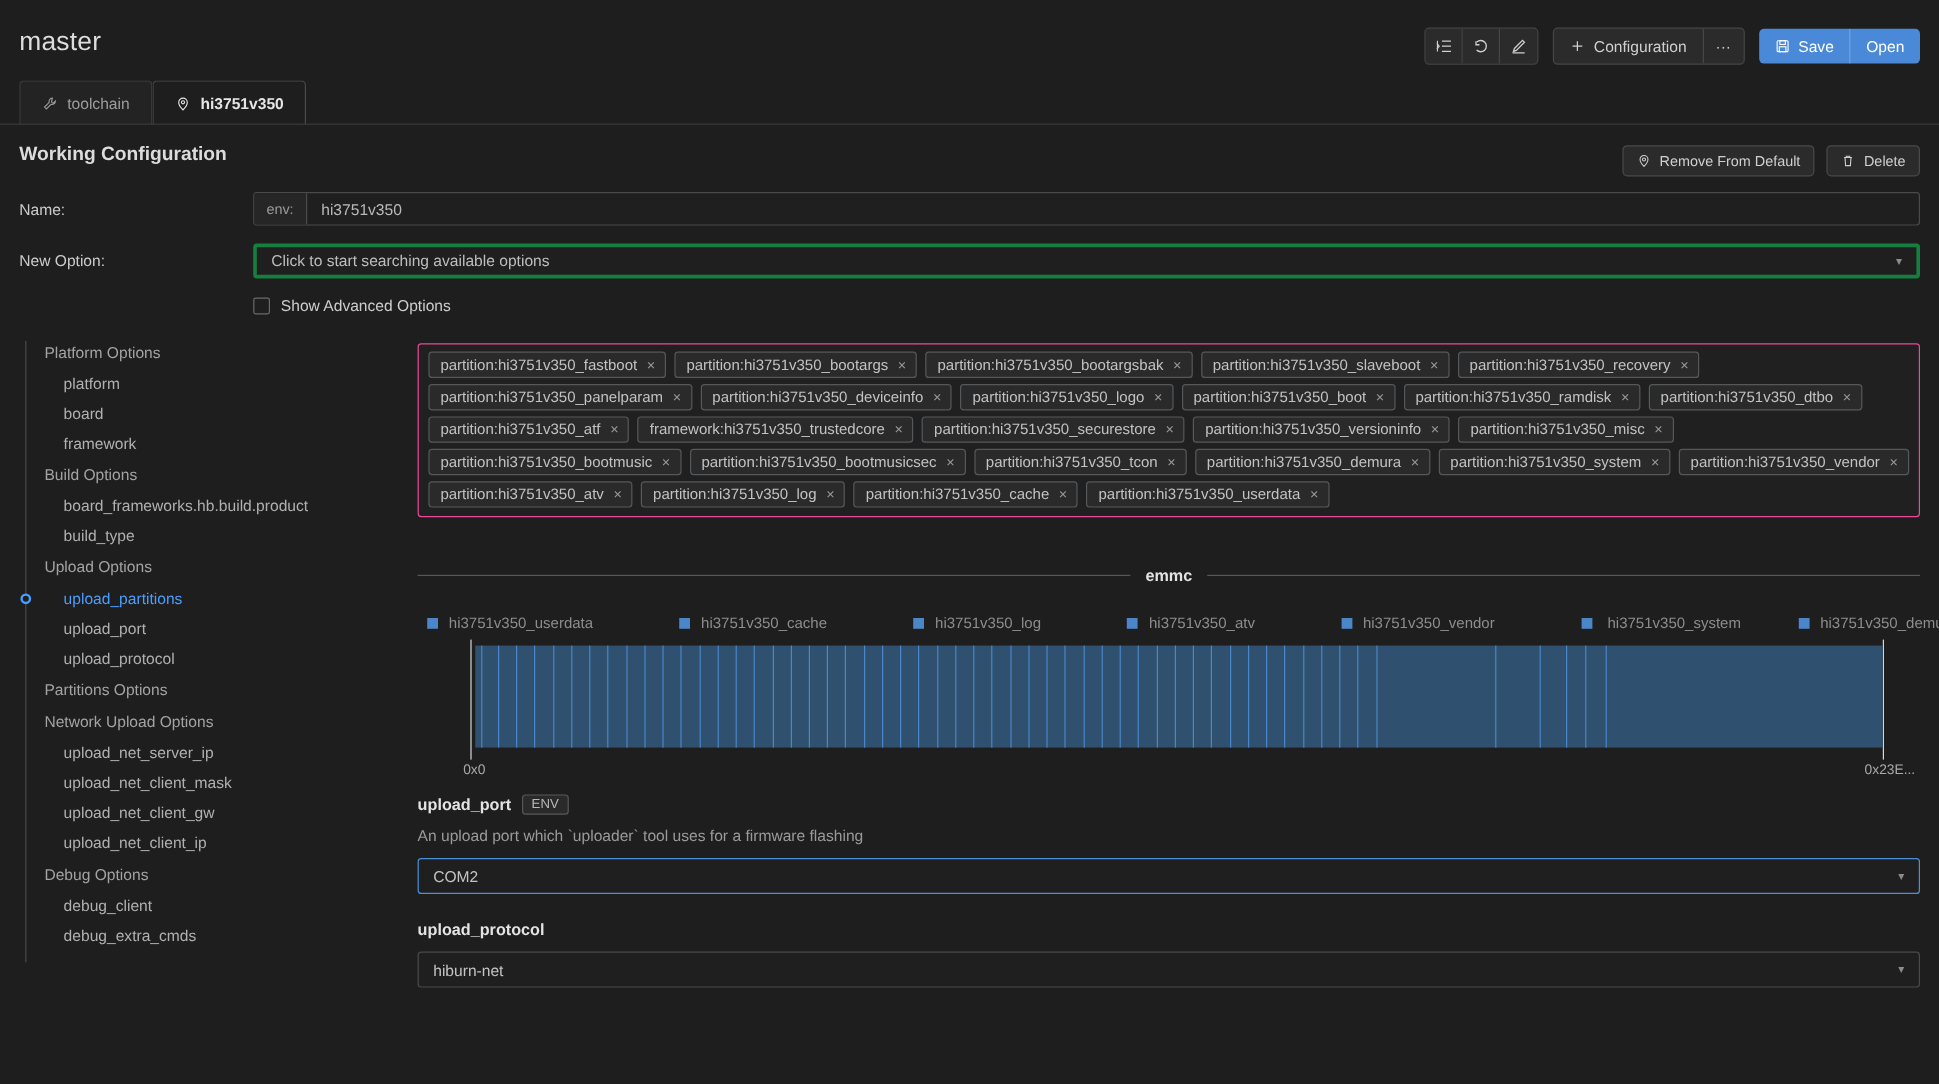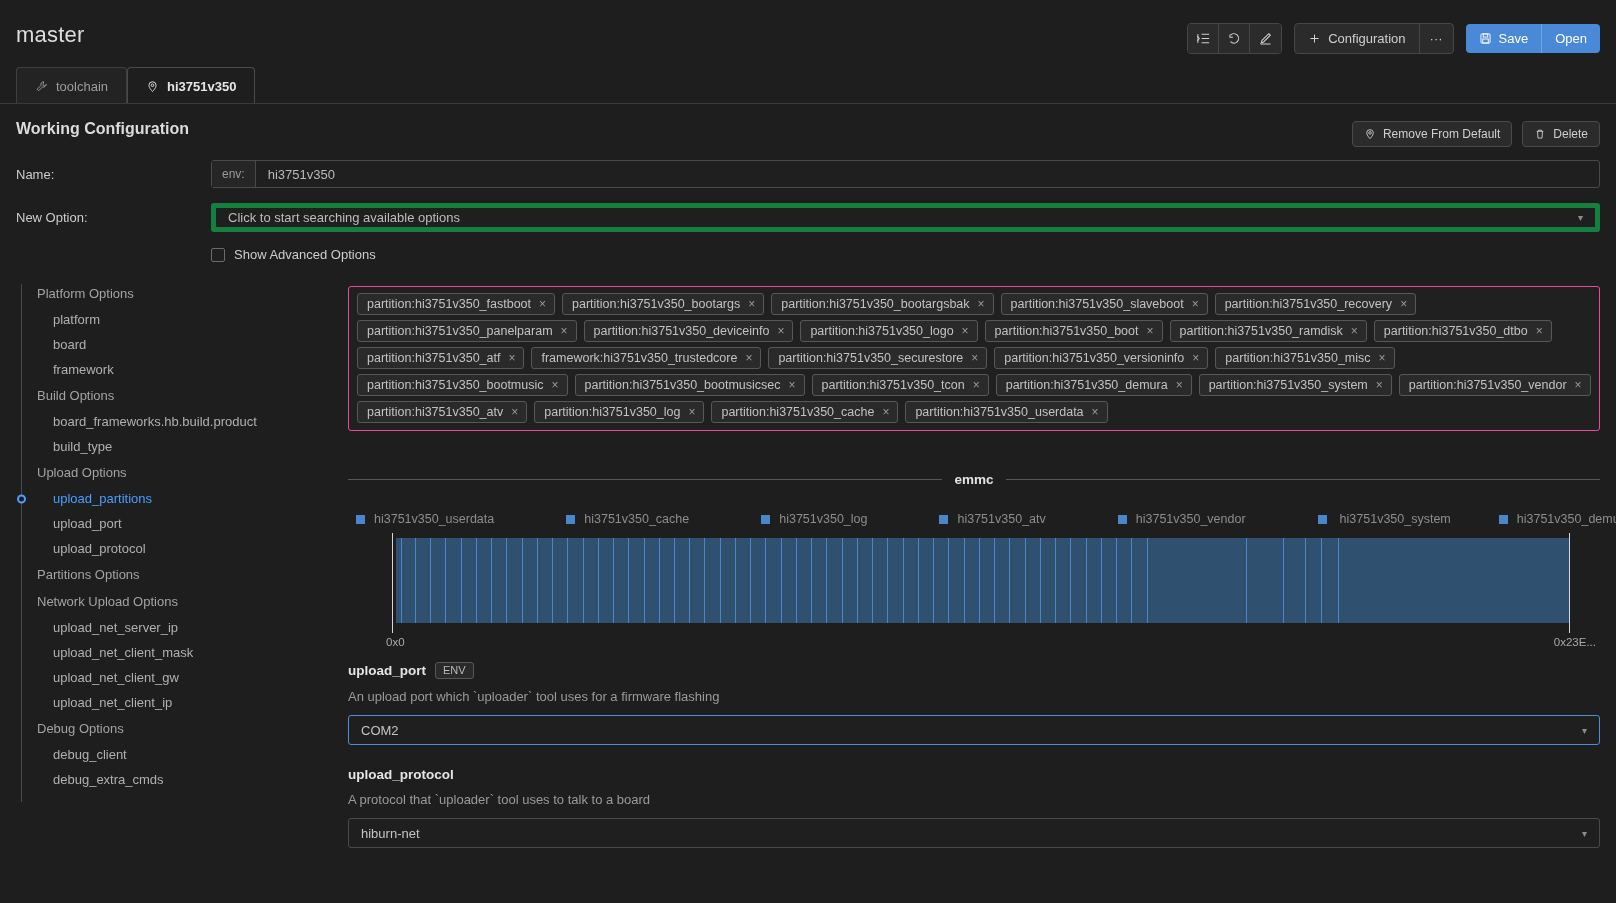--- a/index.html
+++ b/index.html
@@ -70,21 +70,21 @@
     border:1px solid #4a4a4c; border-radius:3px; background:#1f1f20;
   }
   .name-prefix {
     padding:0 10px; height:100%; display:flex; align-items:center;
     color:#9a9a9a; font-size:12px; border-right:1px solid #4a4a4c; background:#262627;
   }
   .name-value { padding:0 12px; color:#b9b9b9; font-size:13px; }
   .search-select {
     flex:1; display:flex; align-items:center; justify-content:space-between;
     height:29px; padding:0 12px;
-    border:5px solid #15803d; border-radius:3px; background:#1f1f20;
+    border:3px solid #15803d; border-radius:3px; background:#1f1f20;
     color:#bdbdbd; font-size:13px; cursor:pointer;
   }
   .chev { color:#8c8c8c; font-size:10px; }
 
   .adv-row { position:absolute; left:211px; top:247px; display:flex; align-items:center; gap:9px; cursor:pointer; }
   .checkbox { width:14px; height:14px; border:1px solid #6a6a6c; border-radius:2px; background:#1f1f20; }
   .adv-label { color:#cdcdcd; font-size:13px; }
 
   
   .tree { position:absolute; left:16px; top:280px; width:320px; }
@@ -533,20 +533,19 @@
     <div class="opt-select focused">
       <span>COM2</span>
       <span class="chev">▾</span>
     </div>
   </div>
 
   <div class="opt-block" style="top:767px;">
     <div class="opt-title">
       <span class="opt-name">upload_protocol</span>
     </div>
-    <div class="opt-desc">A protocol that `uploader` tool uses to talk to a board</div>
     <div class="opt-select">
       <span>hiburn-net</span>
       <span class="chev">▾</span>
     </div>
   </div>
 
 </div>
 
 </body></html>

